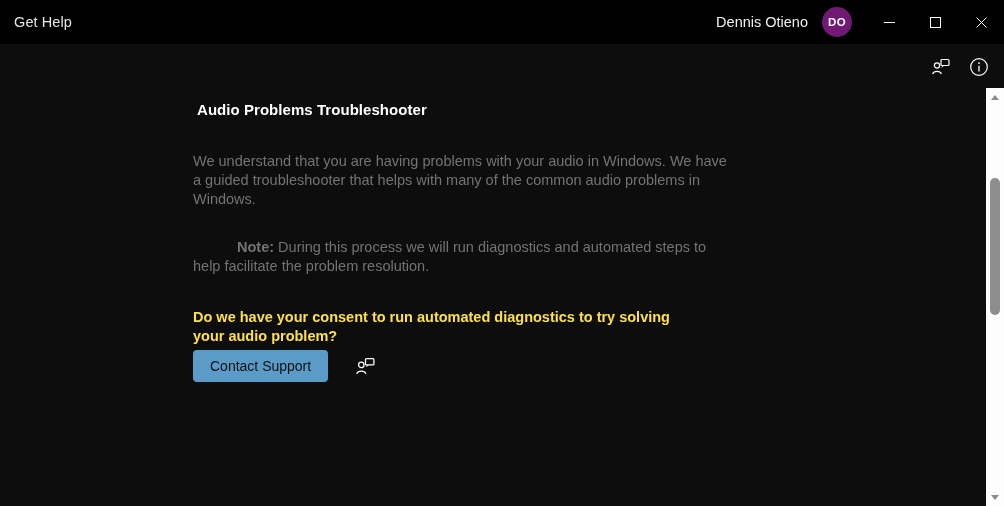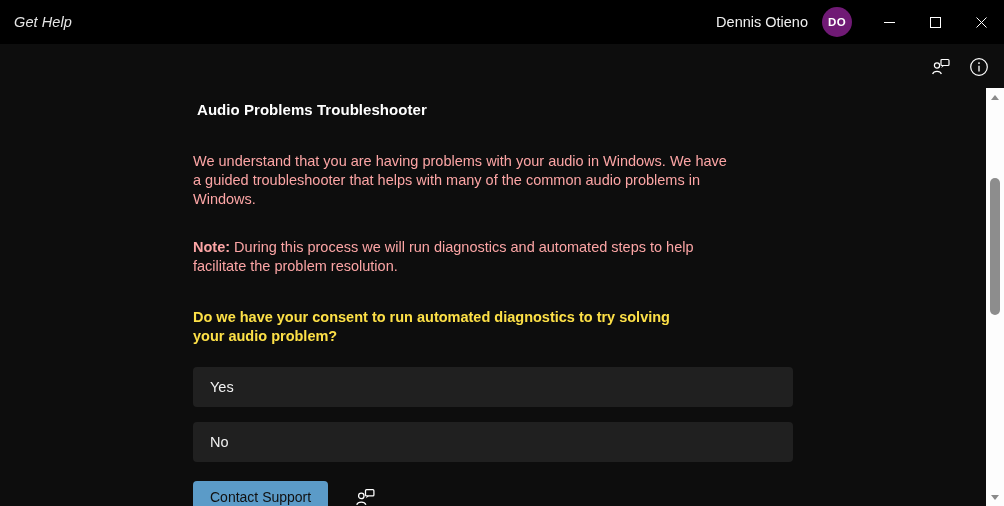--- a/index.html
+++ b/index.html
@@ -33,21 +33,20 @@
     background: #000000;
     display: flex;
     align-items: center;
   }
   .app-title {
     margin-left: 14px;
     font-size: 14.5px;
     color: #e6e6e6;
     letter-spacing: 0.1px;
     white-space: nowrap;
-    font-style: italic;
   }
   .titlebar-spacer { flex: 1 1 auto; }
 
   .account-block {
     display: flex;
     align-items: center;
     gap: 14px;
     margin-right: 12px;
     height: 44px;
     padding: 8px 2px;
@@ -131,27 +130,27 @@
     color: #ffffff;
     margin: 4px;
     padding-top: 8px;
     line-height: 20px;
     letter-spacing: 0.05px;
   }
 
   .para {
     font-size: 14.5px;
     line-height: 19px;
-    color: #fca5a5;
+    color: #737373;
     margin: 0;
     padding-top: 28px;
     max-width: 537px;
   }
   .para.note { padding-top: 29px; }
-  .note-label { font-weight: bold; }
+  .note-label { font-weight: bold; margin-left: 44px; }
 
   .question {
     font-size: 14.5px;
     font-weight: bold;
     line-height: 19px;
     color: #fde047;
     margin: 0;
     padding-top: 32px;
     max-width: 500px;
   }
@@ -305,28 +304,20 @@
     <div class="content-inner">
 
       <div class="article-title">Audio Problems Troubleshooter</div>
 
       <p class="para">We understand that you are having problems with your audio in Windows. We have a guided troubleshooter that helps with many of the common audio problems in Windows.</p>
 
       <p class="para note"><span class="note-label">Note:</span><span> During this process we will run diagnostics and automated steps to help facilitate the problem resolution.</span></p>
 
       <p class="question">Do we have your consent to run automated diagnostics to try solving your audio problem?</p>
 
-      <div class="options">
-        <div class="option-row">
-          <span class="option-label">Yes</span>
-        </div>
-        <div class="option-row">
-          <span class="option-label">No</span>
-        </div>
-      </div>
 
       <div class="action-row">
         <button class="contact-support-btn">Contact Support</button>
         <div class="support-icon-btn">
           <svg width="21" height="21" viewBox="0 0 20 20">
             <rect x="10" y="2.5" width="8" height="6" rx="1" fill="none" stroke="#ffffff" stroke-width="1.2"></rect>
             <path d="M11.5 8.5 L10.2 11 L13.2 8.5 Z" fill="#ffffff"></path>
             <circle cx="6" cy="8.5" r="2.6" fill="none" stroke="#ffffff" stroke-width="1.2"></circle>
             <path d="M1.6 17 a4.6 3.6 0 0 1 8.8 0" fill="none" stroke="#ffffff" stroke-width="1.2"></path>
           </svg>

